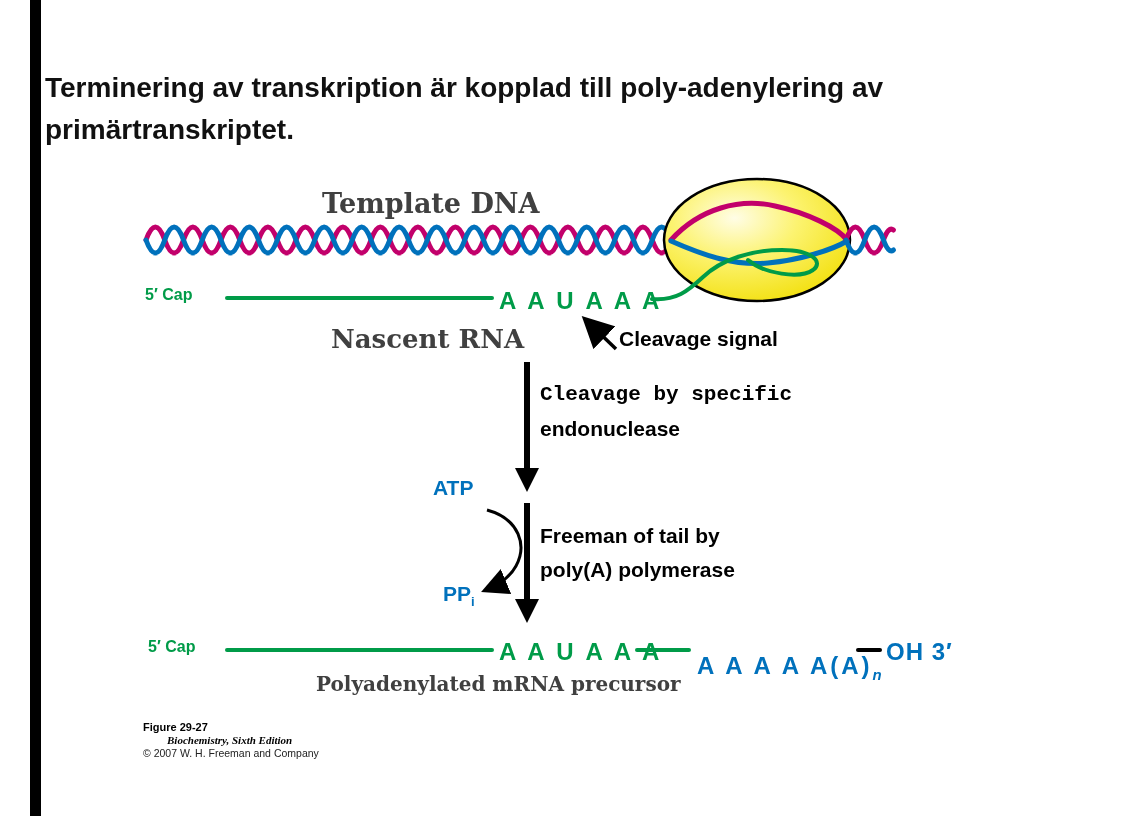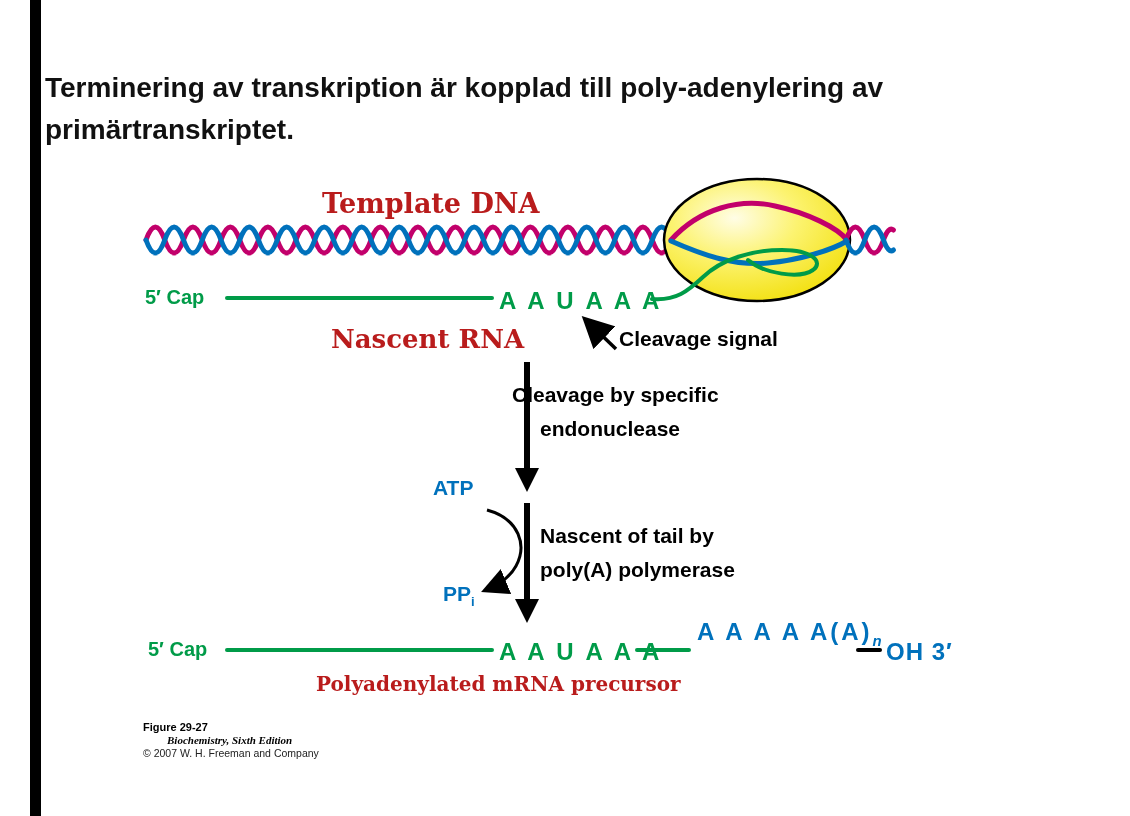--- a/index.html
+++ b/index.html
@@ -14,32 +14,32 @@
   #left-bar{
     left:30px;top:0;width:11px;height:816px;background:#000000;
   }
   .title-line{
     left:45px;
     font-size:28px;font-weight:bold;color:#111111;
     letter-spacing:0px;white-space:nowrap;
   }
   .slab{
     font-family:"DejaVu Serif", serif;
-    font-weight:bold;color:#b91c1c;white-space:nowrap;
+    font-weight:bold;color:#404040;white-space:nowrap;
   }
   .lbl{
     font-weight:bold;color:#000000;white-space:nowrap;
     font-size:21px;
   }
   .green{color:#009B48;}
   .blue{color:#0071BC;}
   .seq{
     font-size:24px;font-weight:bold;letter-spacing:3px;white-space:nowrap;
   }
-  .cap-label{font-size:20px;font-weight:bold;white-space:nowrap;}
+  .cap-label{font-size:16px;font-weight:bold;white-space:nowrap;}
   sub{font-size:0.62em;}
   .sub-italic{font-style:italic;}
   #figure-caption{left:143px;top:721px;font-size:11px;color:#000;line-height:13px;}
   #caption-figure{font-weight:bold;}
   #caption-book{font-weight:bold;font-style:italic;font-family:"Liberation Serif",serif;margin-left:24px;}
   #caption-copyright{font-weight:normal;font-size:10.5px;color:#222;}
   svg{position:absolute;left:0;top:0;pointer-events:none;}
 </style>
 </head>
 <body>
@@ -105,32 +105,32 @@
   </svg>
 
   <div class="abs slab" style="left:322px;top:188px;font-size:27px;">Template DNA</div>
 
   <div class="abs cap-label green" style="left:145px;top:286px;">5′ Cap</div>
   <div class="abs seq green" style="left:499px;top:287px;">A A U A A A</div>
 
   <div class="abs slab" style="left:331px;top:324px;font-size:26px;">Nascent RNA</div>
   <div class="abs lbl" style="left:619px;top:327px;">Cleavage signal</div>
 
-  <div class="abs lbl" style="left:512px;top:383px;">Cleavage by specific</div>
+  <div class="abs lbl" style="left:540px;top:383px;font-family:Liberation Mono, monospace;">Cleavage by specific</div>
   <div class="abs lbl" style="left:540px;top:417px;">endonuclease</div>
 
   <div class="abs lbl blue" style="left:433px;top:476px;">ATP</div>
   <div class="abs lbl blue" style="left:443px;top:582px;"><span>PP</span><sub>i</sub></div>
 
-  <div class="abs lbl" style="left:540px;top:524px;">Nascent of tail by</div>
+  <div class="abs lbl" style="left:540px;top:524px;">Freeman of tail by</div>
   <div class="abs lbl" style="left:540px;top:558px;">poly(A) polymerase</div>
 
   <div class="abs cap-label green" style="left:148px;top:638px;">5′ Cap</div>
   <div class="abs seq green" style="left:499px;top:638px;">A A U A A A</div>
-  <div class="abs seq blue" style="left:697px;top:618px;"><span>A A A A A(A)</span><sub class="sub-italic">n</sub></div>
+  <div class="abs seq blue" style="left:697px;top:652px;"><span>A A A A A(A)</span><sub class="sub-italic">n</sub></div>
   <div class="abs seq blue" style="left:886px;top:638px;letter-spacing:1px;">OH 3′</div>
 
   <div class="abs slab" style="left:316px;top:672px;font-size:20px;">Polyadenylated mRNA precursor</div>
 
   <div class="abs" id="figure-caption">
     <div id="caption-figure">Figure 29-27</div>
     <div id="caption-book">Biochemistry, Sixth Edition</div>
     <div id="caption-copyright">© 2007 W. H. Freeman and Company</div>
   </div>
 

